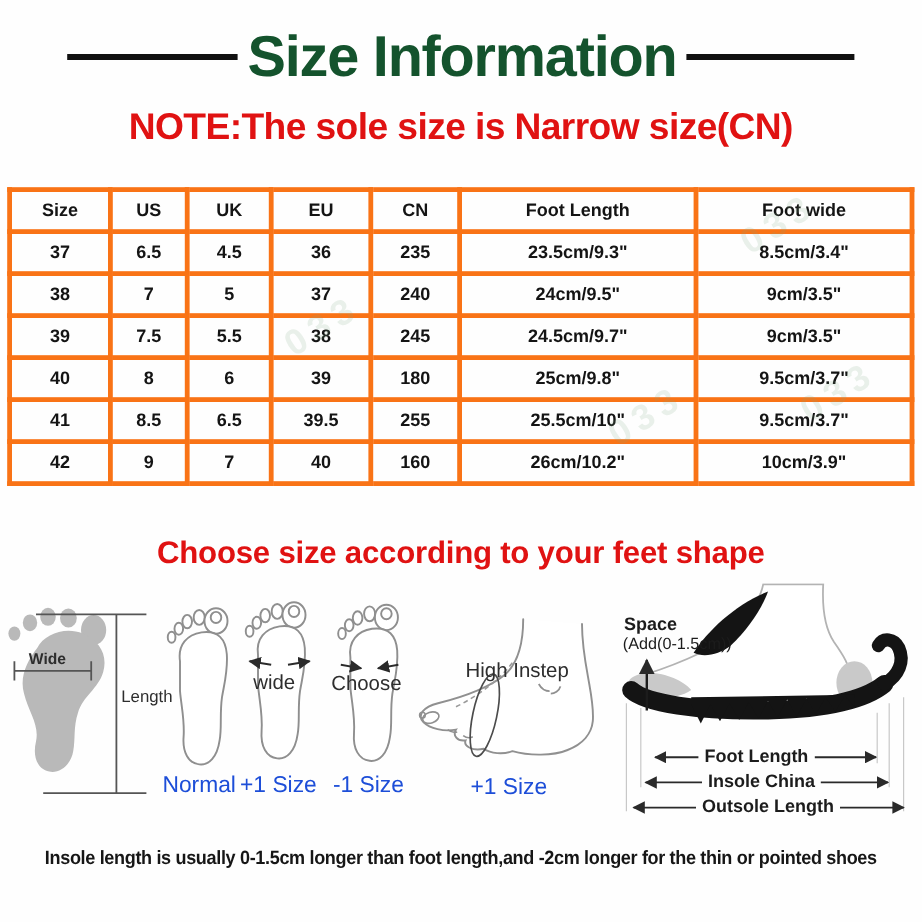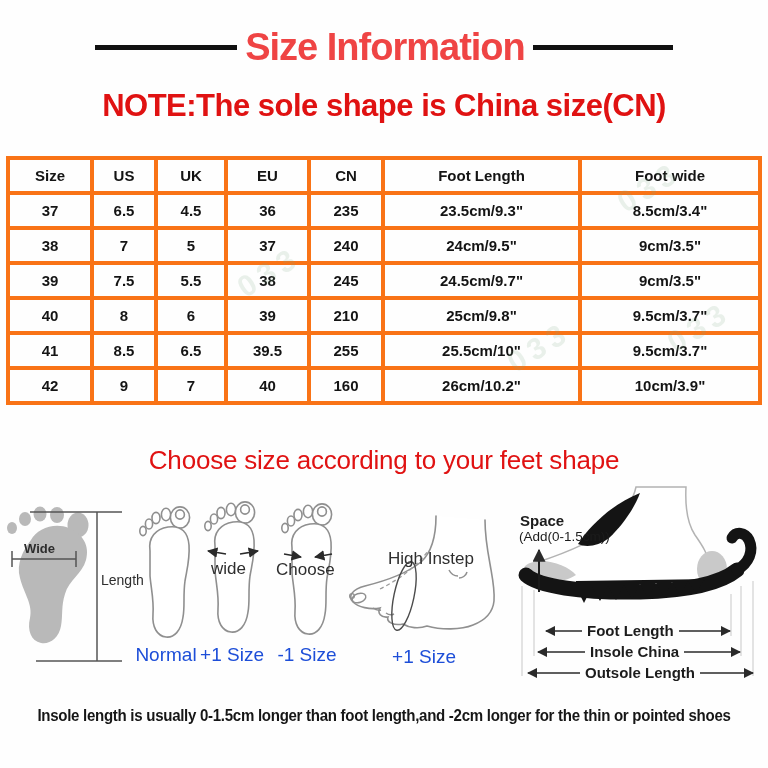--- a/index.html
+++ b/index.html
@@ -15,22 +15,22 @@
 
   
   .title-row{
     display:flex;align-items:center;justify-content:center;
     gap:8px;margin-top:10px;height:74px;
   }
   .title-dash{height:5px;background:#111;flex:0 0 auto;}
   .title-dash.left{width:142px;}
   .title-dash.right{width:140px;}
   .page-title{
-    font-size:38px;font-weight:bold;letter-spacing:-1px;
-    color:#ef4444;margin:0;white-space:nowrap;
+    font-size:48px;font-weight:bold;letter-spacing:-1px;
+    color:#14532d;margin:0;white-space:nowrap;
   }
   .note-line{
     margin-top:4px;text-align:center;
     font-size:31px;font-weight:bold;letter-spacing:-0.5px;
     color:#e01212;white-space:nowrap;
   }
 
   
   table.size-table{
     width:752px;margin:32px auto 0 auto;
@@ -39,21 +39,21 @@
   table.size-table th, table.size-table td{
     border:4px solid #f97316;
     height:31px;text-align:center;vertical-align:middle;
     font-size:15px;font-weight:bold;color:#141414;
     padding:0;background:transparent;
   }
 
   
   .section-heading{
     margin-top:40px;text-align:center;
-    font-size:26px;font-weight:normal;color:#e01212;
+    font-size:26px;font-weight:bold;color:#e01212;
     letter-spacing:-0.2px;white-space:nowrap;
   }
 
   
   .diagram-strip{position:relative;width:768px;height:205px;margin-top:10px;}
   .diagram-strip svg{position:absolute;left:0;top:0;}
   .abs{position:absolute;white-space:nowrap;}
   .lab-dark{font-size:13px;font-weight:bold;color:#2d2d2d;}
   .lab-med{font-size:14px;color:#2d2d2d;}
   .ann{font-size:17px;color:#2e2e2e;}
@@ -88,21 +88,21 @@
   <span class="watermark" style="left:615px;top:160px;">033</span>
   <span class="watermark" style="left:665px;top:300px;">033</span>
   <span class="watermark" style="left:505px;top:320px;">033</span>
   <span class="watermark" style="left:235px;top:245px;">033</span>
 
   <div class="title-row">
     <span class="title-dash left"></span>
     <h1 class="page-title">Size Information</h1>
     <span class="title-dash right"></span>
   </div>
-  <div class="note-line">NOTE:The sole shape is China size(CN)</div>
+  <div class="note-line">NOTE:The sole size is Narrow size(CN)</div>
 
   <table class="size-table">
     <colgroup>
       <col style="width:84px">
         <col style="width:64px">
         <col style="width:70px">
       <col style="width:83px">
         <col style="width:74px">
         <col style="width:197px">
         <col style="width:180px">
@@ -144,21 +144,21 @@
           <td>38</td>
           <td>245</td>
           <td>24.5cm/9.7"</td>
           <td>9cm/3.5"</td>
         </tr>
         <tr>
           <td>40</td>
           <td>8</td>
           <td>6</td>
           <td>39</td>
-          <td>210</td>
+          <td>180</td>
           <td>25cm/9.8"</td>
           <td>9.5cm/3.7"</td>
         </tr>
         <tr>
           <td>41</td>
           <td>8.5</td>
           <td>6.5</td>
           <td>39.5</td>
           <td>255</td>
           <td>25.5cm/10"</td>

